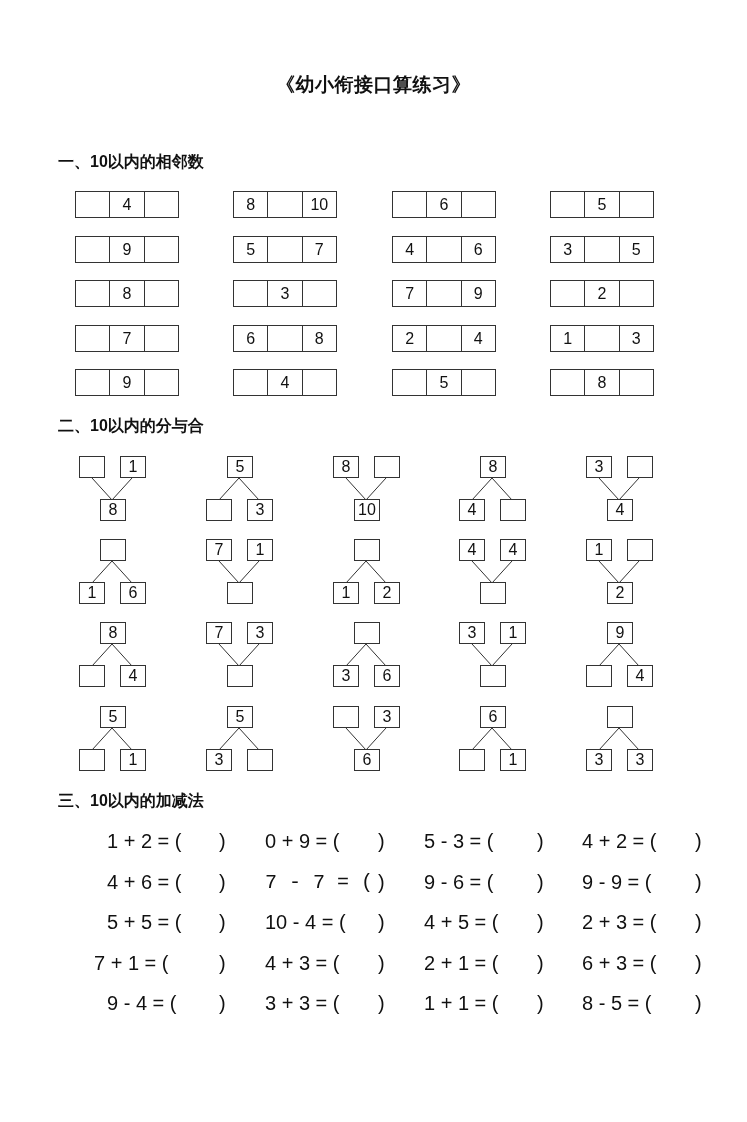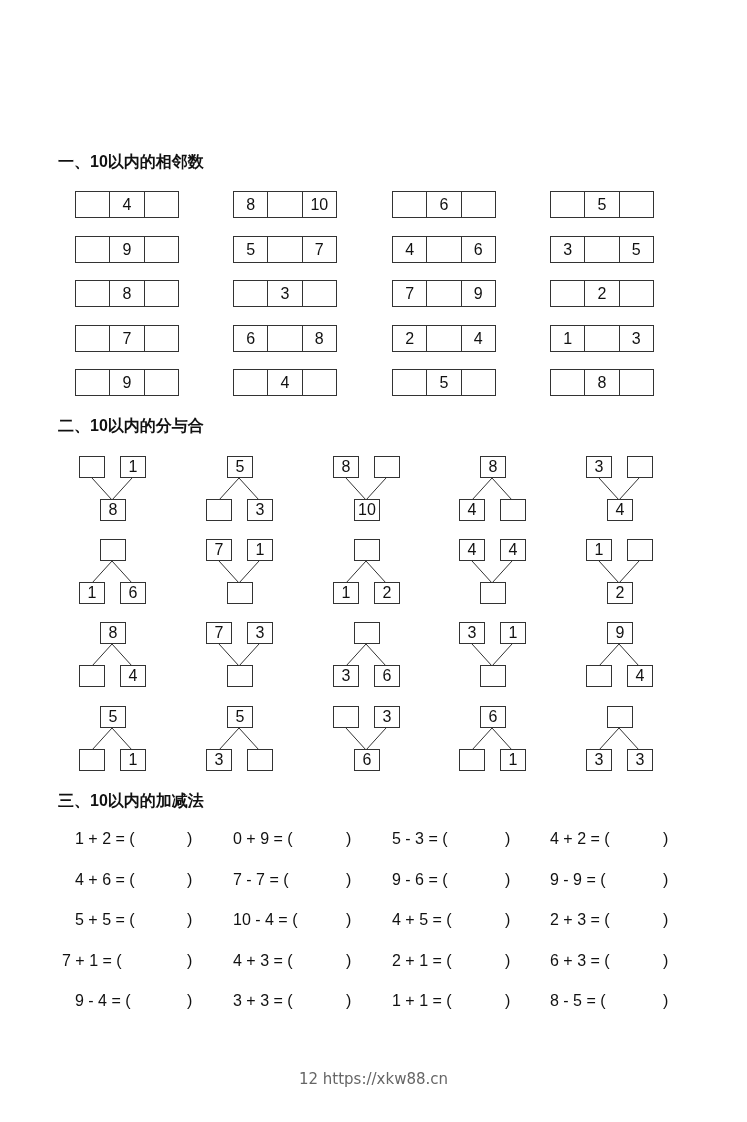--- a/index.html
+++ b/index.html
@@ -16,27 +16,28 @@
   .triple { position:absolute; top:0; display:flex; border:1px solid #333; height:25px; width:102px; }
   .triple .cell { flex:1; border-right:1px solid #333; display:flex; align-items:center; justify-content:center; font-size:16px; }
   .triple .cell:last-child { border-right:none; }
 
   
   .tree { position:absolute; width:80px; height:66px; }
   .tree .box { position:absolute; width:24px; height:20px; border:1px solid #333; display:flex; align-items:center; justify-content:center; font-size:16px; background:#fff; }
   .tree svg { position:absolute; left:0; top:0; }
 
   
-  .eq { position:absolute; font-size:16px; white-space:pre; }
+  .eq { position:absolute; font-size:20px; white-space:pre;margin-left:32px; }
   .footer { position:absolute; top:1070px; left:0; width:747px; text-align:center; font-size:15px; color:#666; font-family:"DejaVu Sans",sans-serif; }
 </style>
 </head>
 <body>
 
 <div class="page">
+  <div class="title">《幼小衔接口算练习》</div>
 
 
   <div class="sec-title" style="top:152px">一、10以内的相邻数</div>
   <div class="s1" id="s1">
       <div class="triple" style="left: 0px; top: 0px;">
         <div class="cell"></div>
         <div class="cell">4</div>
         <div class="cell"></div>
       </div>
       <div class="triple" style="left: 158px; top: 0px;">
@@ -330,21 +331,21 @@
       <span class="eq" style="left: 346px; top: 830px;">)</span>
       <span class="eq" style="left: 392px; top: 830px; text-align: right;">5 - 3 = (</span>
       <span class="eq" style="left: 465.8px; top: 830px; width: 39.2px; height: 20px;"></span>
       <span class="eq" style="left: 505px; top: 830px;">)</span>
       <span class="eq" style="left: 550px; top: 830px;">4 + 2 = (</span>
       <span class="eq" style="left: 623.8px; top: 830px; width: 39.2px; height: 20px;"></span>
       <span class="eq" style="left: 663px; top: 830px;">)</span>
       <span class="eq" style="left: 75px; top: 871px;">4 + 6 = (</span>
       <span class="eq" style="left: 148.8px; top: 871px; width: 38.2px; height: 20px;"></span>
       <span class="eq" style="left: 187px; top: 871px;">)</span>
-      <span class="eq" style="left: 233px; top: 871px;">7 - 7 = (</span>
+      <span class="eq" style="left: 233px; top: 871px; font-family: Liberation Mono, monospace;">7 - 7 = (</span>
       <span class="eq" style="left: 306.8px; top: 871px; width: 39.2px; height: 20px;"></span>
       <span class="eq" style="left: 346px; top: 871px;">)</span>
       <span class="eq" style="left: 392px; top: 871px;">9 - 6 = (</span>
       <span class="eq" style="left: 465.8px; top: 871px; width: 39.2px; height: 20px;"></span>
       <span class="eq" style="left: 505px; top: 871px;">)</span>
       <span class="eq" style="left: 550px; top: 871px;">9 - 9 = (</span>
       <span class="eq" style="left: 623.8px; top: 871px; width: 39.2px; height: 20px;"></span>
       <span class="eq" style="left: 663px; top: 871px;">)</span>
       <span class="eq" style="left: 75px; top: 911px;">5 + 5 = (</span>
       <span class="eq" style="left: 148.8px; top: 911px; width: 38.2px; height: 20px;"></span>
@@ -377,14 +378,13 @@
       <span class="eq" style="left: 306.8px; top: 992px; width: 39.2px; height: 20px;"></span>
       <span class="eq" style="left: 346px; top: 992px;">)</span>
       <span class="eq" style="left: 392px; top: 992px;">1 + 1 = (</span>
       <span class="eq" style="left: 465.8px; top: 992px; width: 39.2px; height: 20px;"></span>
       <span class="eq" style="left: 505px; top: 992px;">)</span>
       <span class="eq" style="left: 550px; top: 992px;">8 - 5 = (</span>
       <span class="eq" style="left: 623.8px; top: 992px; width: 39.2px; height: 20px;"></span>
       <span class="eq" style="left: 663px; top: 992px;">)</span>
     </div>
 
-  <div class="footer">12 https://xkw88.cn</div>
 </div>
 
 </body></html>

